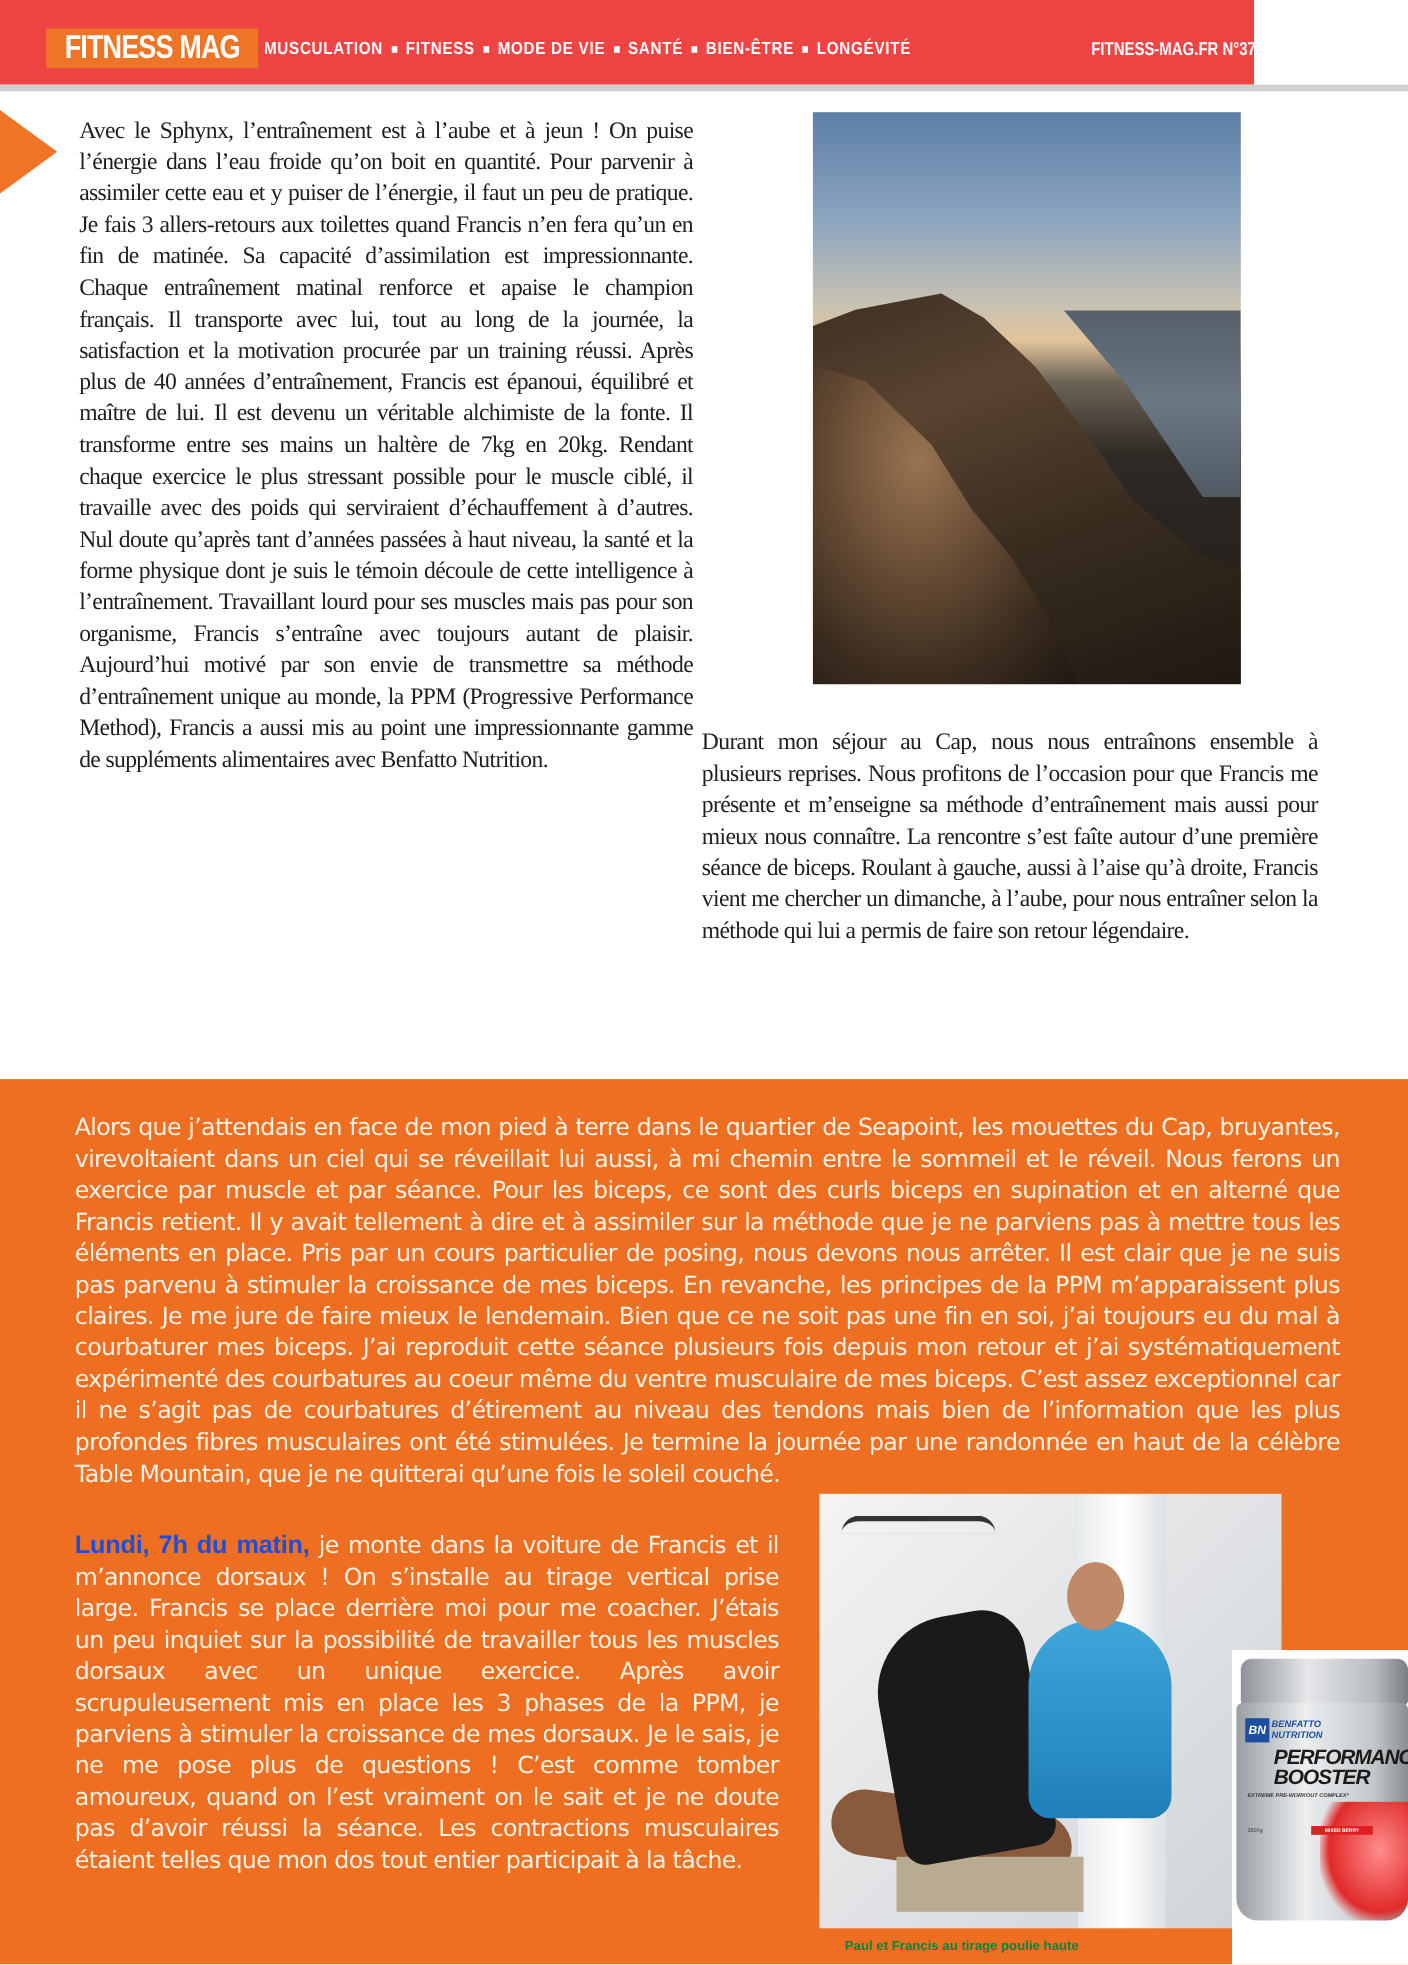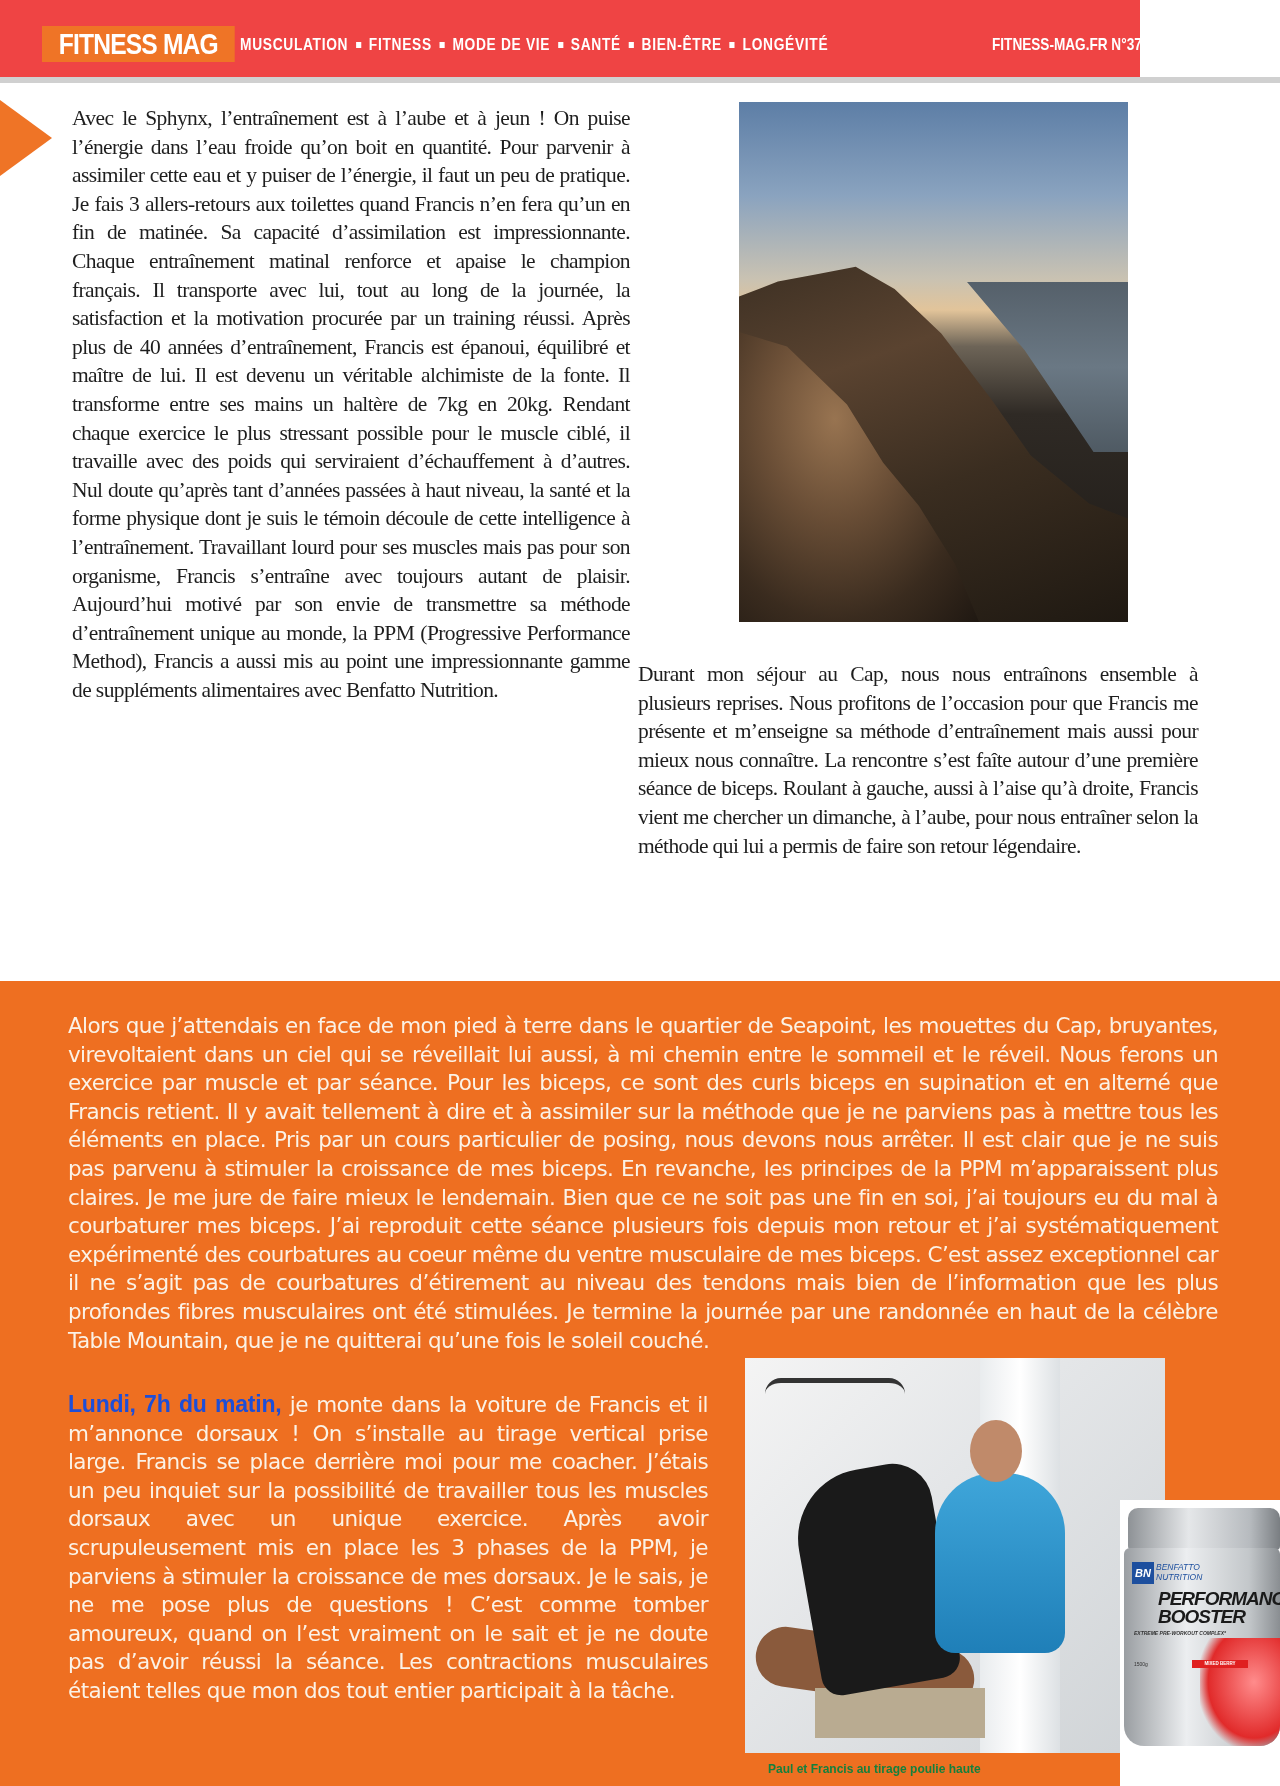--- a/index.html
+++ b/index.html
@@ -159,21 +159,21 @@
       position: absolute; right: -10px; top: 90px; width: 90px; height: 110px;
       background: radial-gradient(ellipse at 60% 40%, #ff8c8c, #e12a2a 60%, transparent 75%);
     }
     .bn-logo {
       position: absolute; left: 12px; top: 62px; width: 22px; height: 22px;
       background: #1d4f9e; color: #fff; font-family: "Liberation Sans", sans-serif;
       font-weight: bold; font-style: italic; font-size: 11px; line-height: 22px; text-align: center;
     }
     .bn-brand {
       position: absolute; left: 36px; top: 62px; color: #1d4f9e;
-      font-family: "Liberation Sans", sans-serif; font-weight: normal; font-style: italic;
+      font-family: "Liberation Sans", sans-serif; font-weight: bold; font-style: italic;
       font-size: 8.5px; line-height: 10px; width: 60px;
     }
     .jar-title {
       position: absolute; left: 6px; top: 90px; width: 150px; color: #1a1a1a;
       font-family: "Liberation Sans", sans-serif; font-weight: bold; font-style: italic;
       font-size: 19px; line-height: 18px; letter-spacing: -1px; margin-left: 32px;
     }
     .jar-sub {
       position: absolute; left: 14px; top: 130px; color: #333;
       font-family: "Liberation Sans", sans-serif; font-style: italic; font-size: 5px; font-weight: bold;

